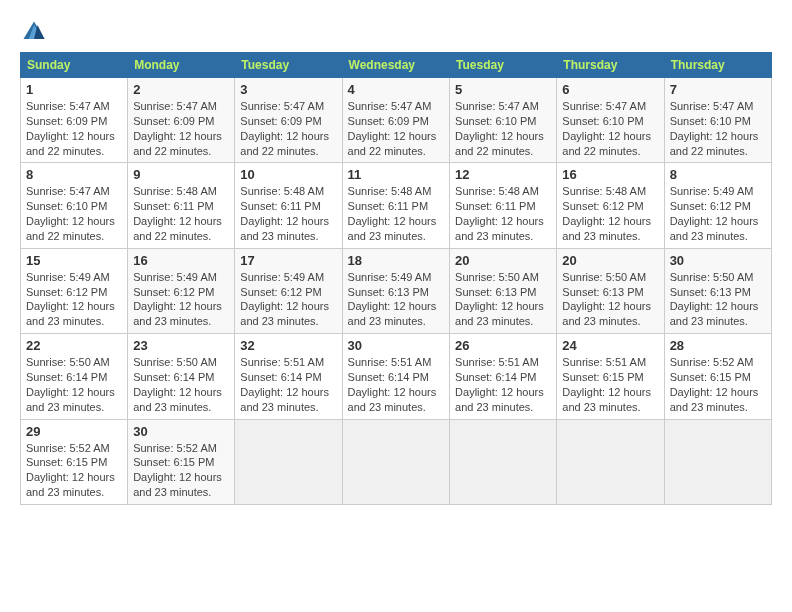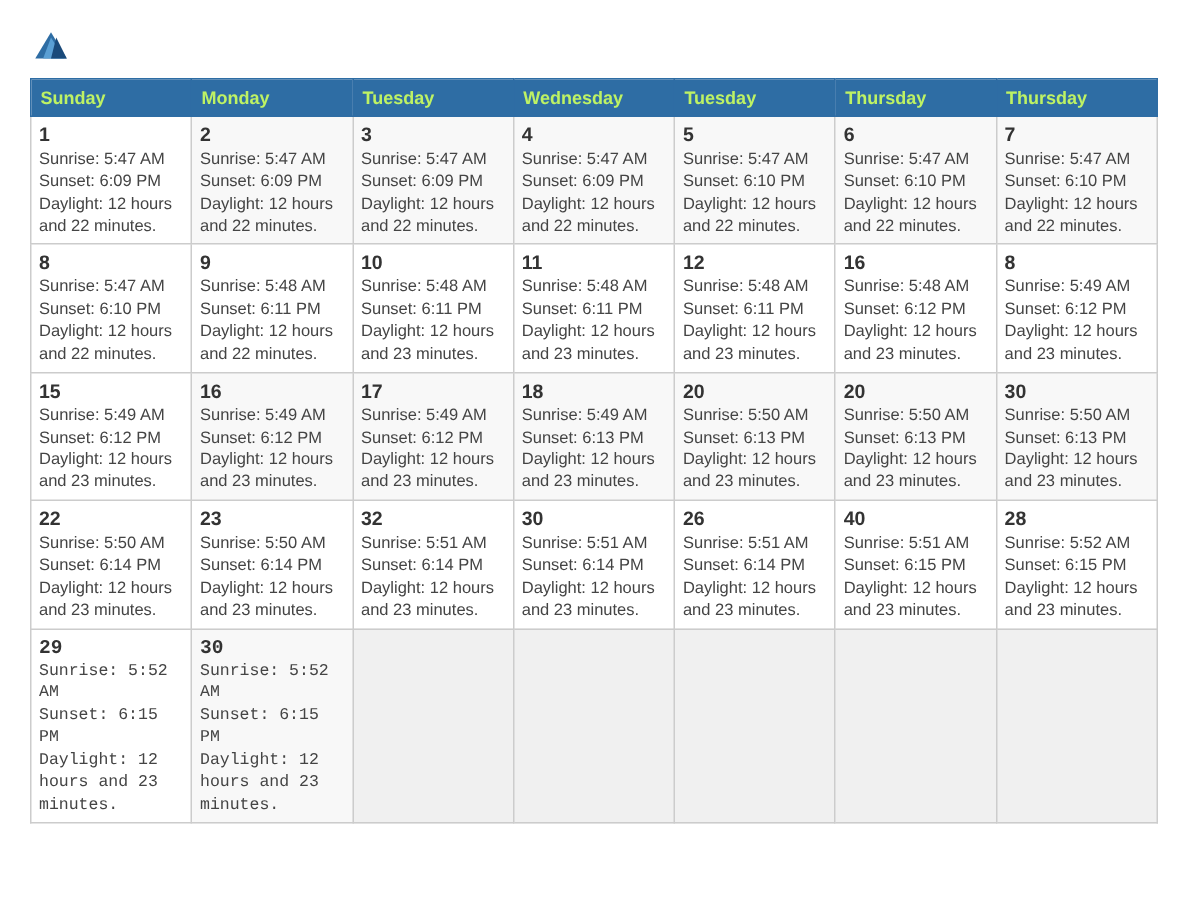--- a/index.html
+++ b/index.html
@@ -95,21 +95,20 @@
     .day-info {
       font-size: 11px;
       color: #444;
       line-height: 1.35;
     }
     .empty-cell {
       background: #f0f0f0 !important;
     }
     .last-row td {
       background: #f8f8f8;
-      font-family: Liberation Mono, monospace;
     }
   </style>
 </head>
 <body>
 
 <div class="container">
   <div class="header-row">
     <div class="logo">
       <svg class="logo-icon" viewBox="0 0 32 32" xmlns="http://www.w3.org/2000/svg">
         <polygon points="16,4 28,24 4,24" fill="#2e6da4"></polygon>
@@ -245,21 +244,21 @@
           </td>
           <td>
             <span class="day-num">30</span>
             <div class="day-info">Sunrise: 5:51 AM<br>Sunset: 6:14 PM<br>Daylight: 12 hours and 23 minutes.</div>
           </td>
           <td>
             <span class="day-num">26</span>
             <div class="day-info">Sunrise: 5:51 AM<br>Sunset: 6:14 PM<br>Daylight: 12 hours and 23 minutes.</div>
           </td>
           <td>
-            <span class="day-num">40</span>
+            <span class="day-num">24</span>
             <div class="day-info">Sunrise: 5:51 AM<br>Sunset: 6:15 PM<br>Daylight: 12 hours and 23 minutes.</div>
           </td>
           <td>
             <span class="day-num">28</span>
             <div class="day-info">Sunrise: 5:52 AM<br>Sunset: 6:15 PM<br>Daylight: 12 hours and 23 minutes.</div>
           </td>
         </tr>
         <tr class="last-row">
           <td>
             <span class="day-num">29</span>

